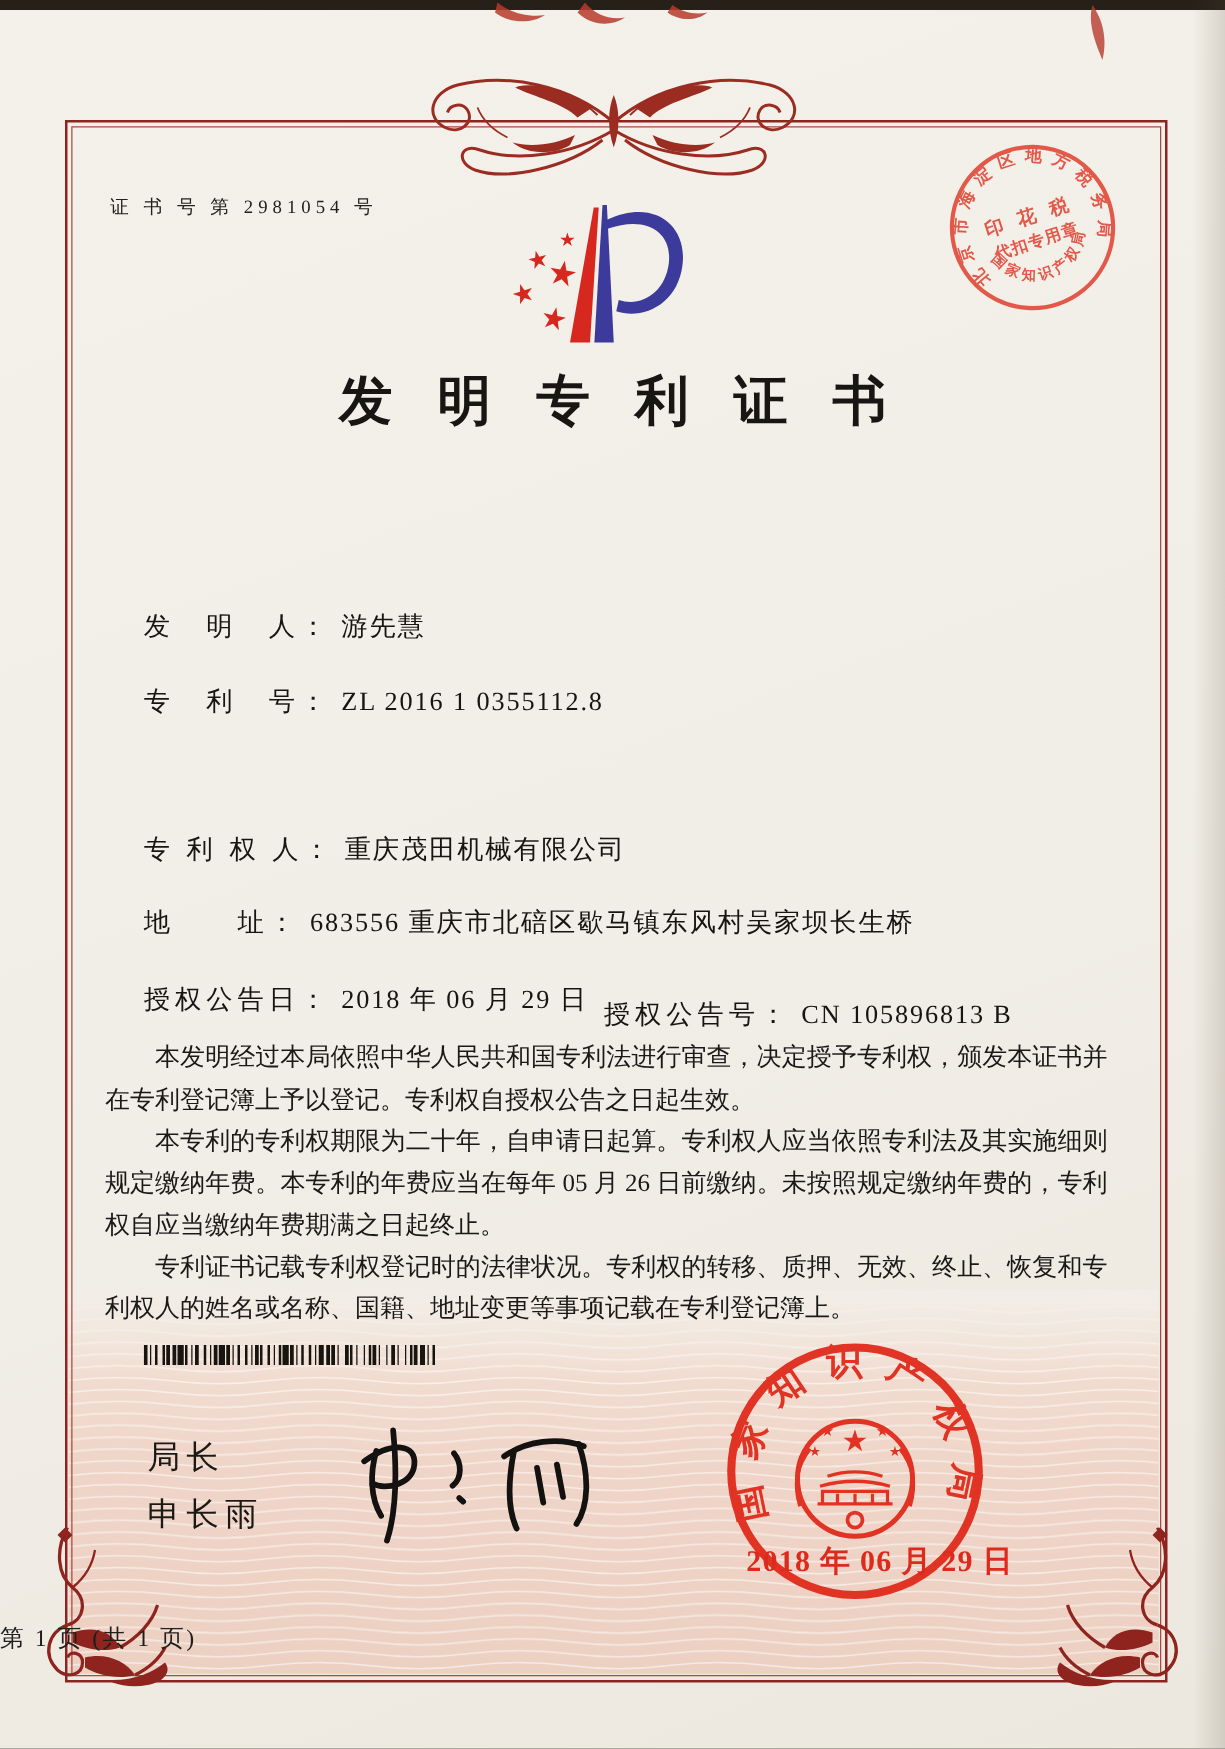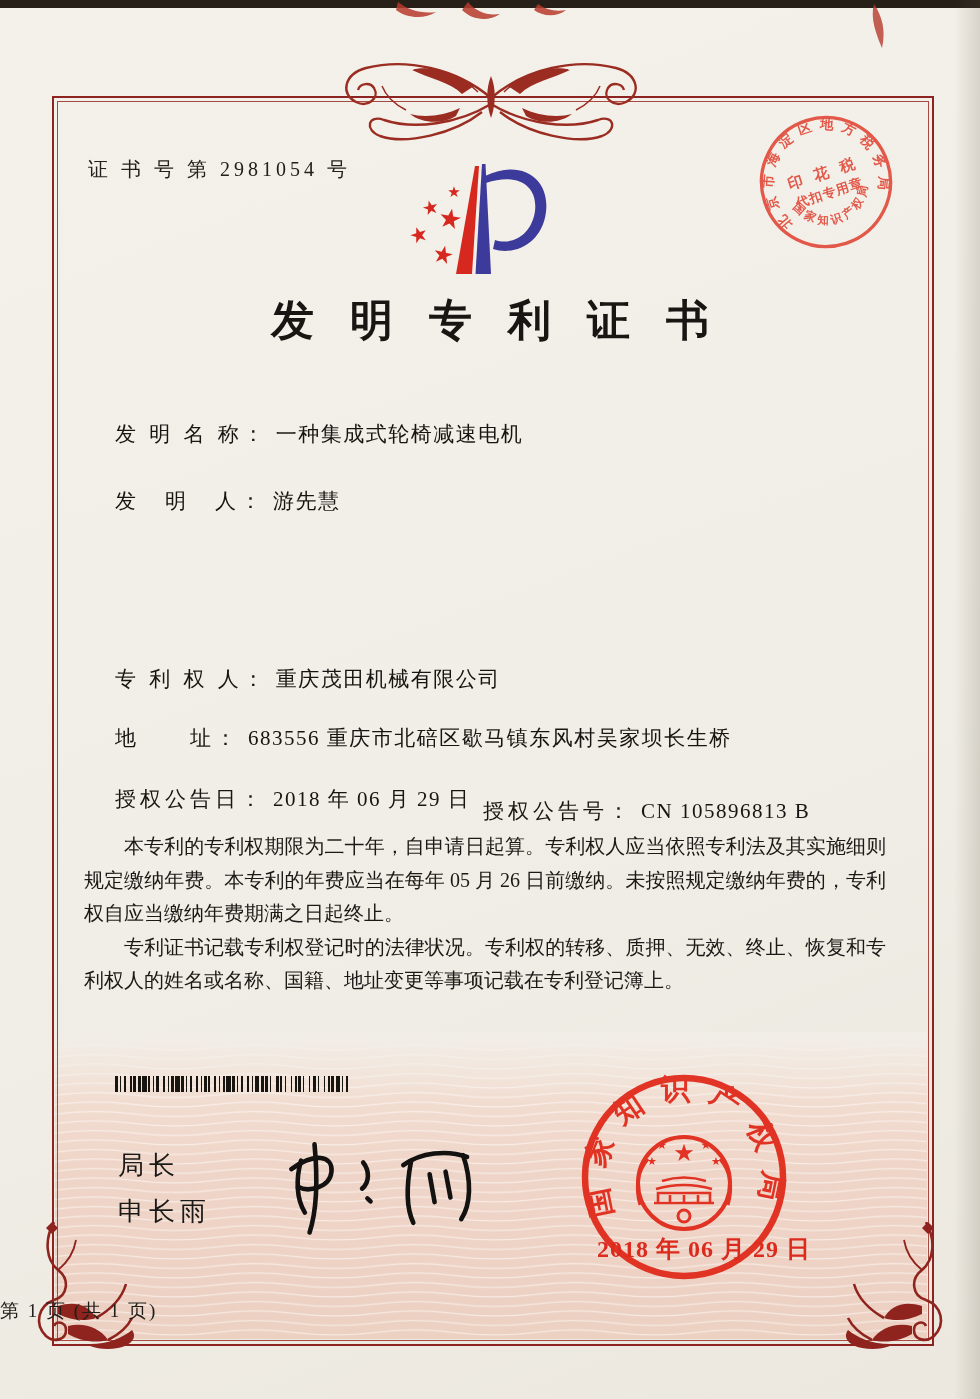--- a/index.html
+++ b/index.html
@@ -16,21 +16,21 @@
   .frame{position:absolute;left:52px;top:96px;width:878px;height:1246px;
     border:2px solid #8d2422;z-index:3;pointer-events:none;}
   .frame::before{content:"";position:absolute;left:3px;top:3px;right:3px;bottom:3px;
     border:1.5px solid #a84a42;}
   .pink-zone{position:absolute;left:55px;top:1032px;width:872px;height:307px;z-index:1;
     background:linear-gradient(180deg,#f3e3d8 0%,#efd5c8 45%,#ecd0c2 100%);}
   .pink-fade{position:absolute;left:0;top:0;width:100%;height:70px;
     background:linear-gradient(180deg,#f1eee7 0%,rgba(241,238,231,0) 100%);}
   .ornament{position:absolute;z-index:4;pointer-events:none;}
   .content{position:absolute;left:0;top:0;width:100%;height:100%;z-index:5;}
-  .cert-no{position:absolute;left:88px;top:156px;font-size:20px;letter-spacing:4px;color:#21201d;}
+  .cert-no{position:absolute;left:88px;top:156px;font-size:15px;letter-spacing:4px;color:#21201d;}
   .title{position:absolute;left:0;top:292px;width:100%;box-sizing:border-box;padding-left:36px;
     text-align:center;font-size:43px;font-weight:bold;letter-spacing:36px;color:#181613;}
   .field-row{position:absolute;left:115px;width:800px;font-size:21px;white-space:nowrap;color:#171511;}
   .f-label{letter-spacing:4px;}
   .f-value{margin-left:8px;letter-spacing:1.5px;}
   .pair2{position:absolute;left:368px;top:12px;}
   .paras{position:absolute;left:84px;top:830px;width:802px;font-size:20px;line-height:33.5px;
     text-align:justify;color:#1b1916;}
   .paras p{margin:0;text-indent:2em;}
   .barcode{position:absolute;left:115px;top:1076px;width:252px;height:16px;display:flex;
@@ -158,40 +158,41 @@
         <polygon points="77,16 81,16 74,124 58,124"></polygon>
       </g>
       <g fill="#3c3b9b">
         <polygon points="84,14 87.5,14 93,124 77.5,124"></polygon>
         <path d="M87,26 C125,8 152,30 148,62 C144,94 116,106 95,99 L97,90 C115,96 134,84 137,61 C140,36 120,22 88,33 Z"></path>
       </g>
     </svg>
 
     <div class="title">发明专利证书</div>
 
-    <div class="field-row" style="top:420px">
-      <span class="f-label">发 明 名 称：</span><span class="f-value">一种集成式轮椅减速电机</span>
-    </div>
     <div class="field-row" style="top:487px">
       <span class="f-label">发　明　人：</span><span class="f-value">游先慧</span>
+    </div>
+    <div class="field-row" style="top:547px">
+      <span class="f-label">专　利　号：</span><span class="f-value">ZL 2016 1 0355112.8</span>
     </div>
     <div class="field-row" style="top:665px">
       <span class="f-label">专 利 权 人：</span><span class="f-value">重庆茂田机械有限公司</span>
     </div>
     <div class="field-row" style="top:724px">
       <span class="f-label">地　　址：</span><span class="f-value">683556 重庆市北碚区歇马镇东风村吴家坝长生桥</span>
     </div>
     <div class="field-row" style="top:785px">
       <span class="f-label">授权公告日：</span><span class="f-value">2018 年 06 月 29 日</span>
       <span class="pair2">
         <span class="f-label">授权公告号：</span><span class="f-value">CN 105896813 B</span>
       </span>
     </div>
 
     <div class="paras">
+      <p>本发明经过本局依照中华人民共和国专利法进行审查，决定授予专利权，颁发本证书并在专利登记簿上予以登记。专利权自授权公告之日起生效。</p>
       <p>本专利的专利权期限为二十年，自申请日起算。专利权人应当依照专利法及其实施细则规定缴纳年费。本专利的年费应当在每年 05 月 26 日前缴纳。未按照规定缴纳年费的，专利权自应当缴纳年费期满之日起终止。</p>
       <p>专利证书记载专利权登记时的法律状况。专利权的转移、质押、无效、终止、恢复和专利权人的姓名或名称、国籍、地址变更等事项记载在专利登记簿上。</p>
     </div>
 
     <div class="barcode">
         <div class="bc-bar" style="width: 3px;"></div>
         <div class="bc-gap" style="width: 1.5px;"></div>
         <div class="bc-bar" style="width: 1.5px;"></div>
         <div class="bc-gap" style="width: 3px;"></div>
         <div class="bc-bar" style="width: 1.5px;"></div>

